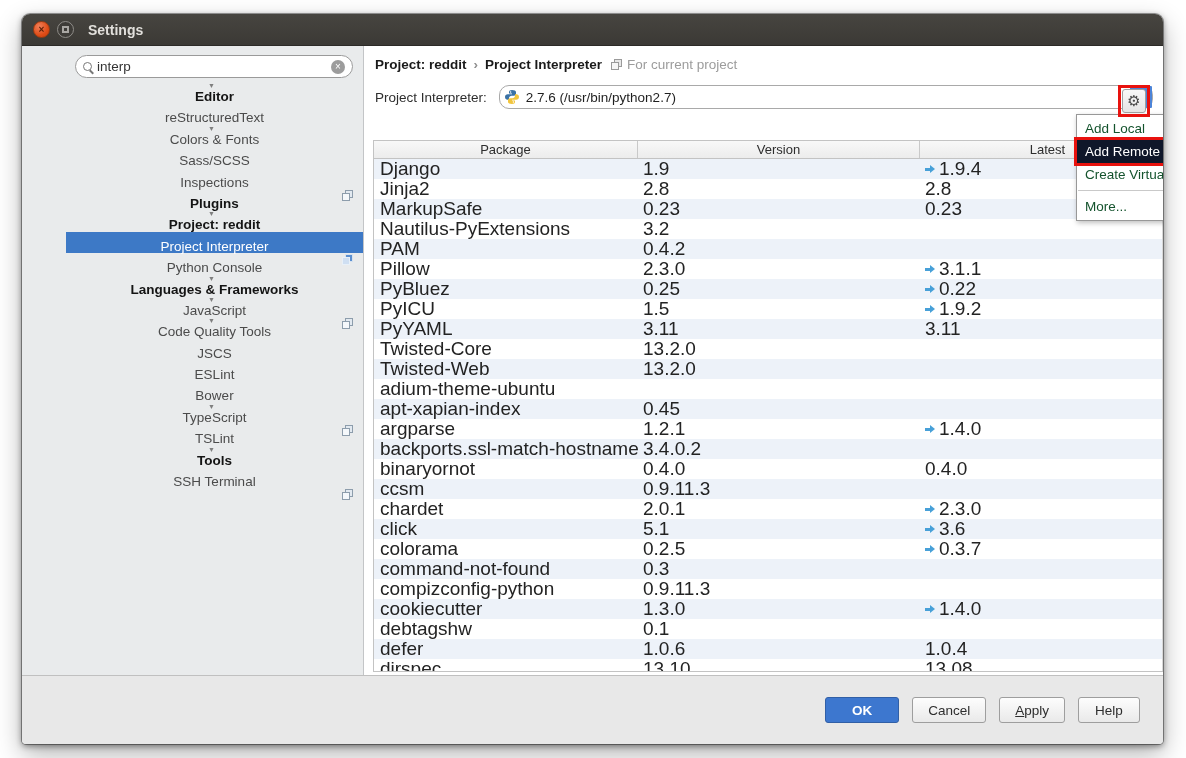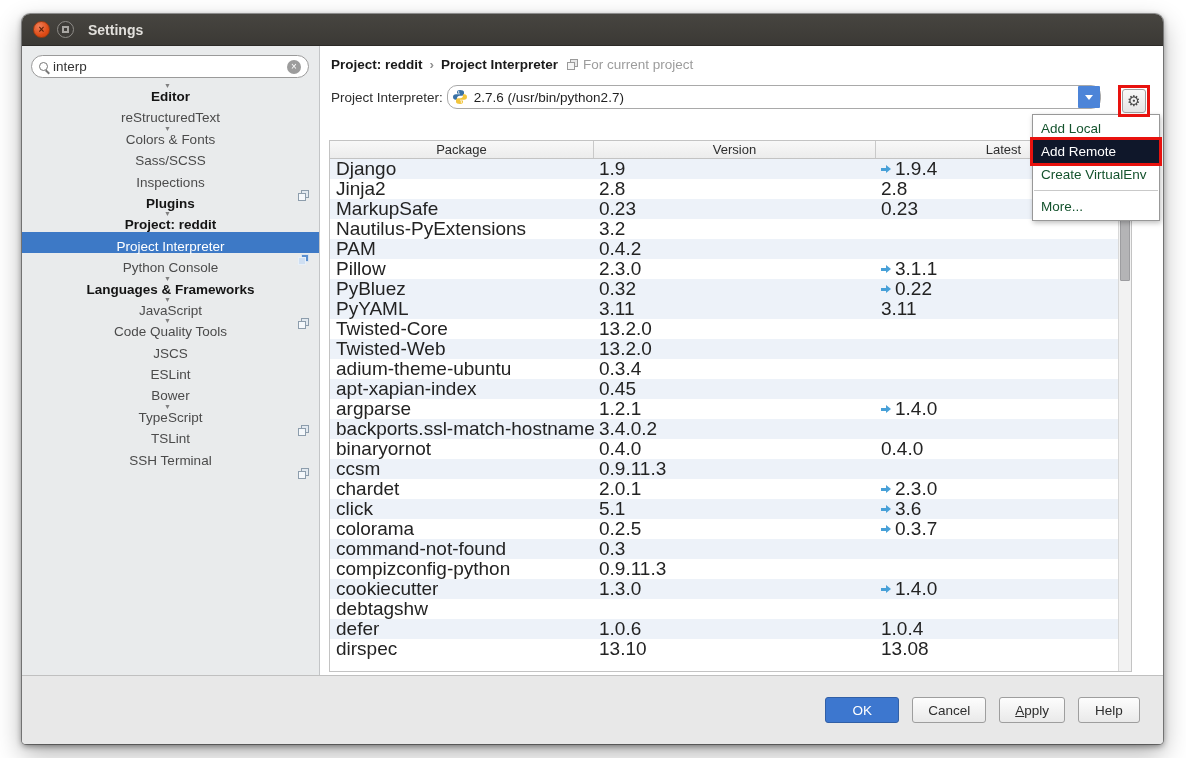--- a/index.html
+++ b/index.html
@@ -12,21 +12,21 @@
   
   .titlebar { height:32px; background:linear-gradient(#474540,#3b3935); border-bottom:1px solid #2c2a27;
     display:flex; align-items:center; padding:0 11px; }
   .tb-btn { width:17px; height:17px; border-radius:50%; flex:none; display:flex; align-items:center; justify-content:center; }
   .tb-close { background:radial-gradient(circle at 35% 30%, #f1805a, #df4b16 62%, #c54210); border:1px solid #9d3c12;
     color:#5e2008; font-size:10px; font-weight:bold; line-height:1; margin-right:7px; }
   .tb-max { background:#3e3c38; border:1px solid #8f8d89; margin-right:14px; }
   .tb-max i { display:block; width:7px; height:7px; border:2px solid #a9a7a3; }
   .tb-title { color:#e2e0dc; font-weight:bold; font-size:14px; }
 
-  .win-body { display:flex; height:629px; }
+  .win-body { display:flex; height:629px;padding-left:44px; }
 
   
   .sidebar { width:298px; background:#e9ebec; border-right:1px solid #c3c5c7; flex:none; }
   .search-box { margin:9px 10px 4px 9px; height:23px; border:1px solid #9a9a9a; border-radius:12px;
     background:#fff; display:flex; align-items:center; padding:0 7px; }
   .mag { width:10px; height:10px; position:relative; flex:none; margin-right:4px; }
   .mag::before { content:""; position:absolute; left:0; top:0; width:7px; height:7px; border:1.5px solid #777; border-radius:50%; }
   .mag::after { content:""; position:absolute; right:-1px; bottom:-1px; width:5px; height:2px; background:#777; transform:rotate(45deg); }
   .search-box input { border:none; outline:none; flex:1; font-size:13.5px; color:#333; background:transparent; font-family:inherit; min-width:0; }
   .clear-btn { width:14px; height:14px; border-radius:50%; background:#9c9c9c; color:#fff; font-size:10px; line-height:1;
@@ -50,21 +50,21 @@
 
   
   .panel { flex:1; background:#fff; position:relative; overflow:hidden; }
   .crumbs { display:flex; align-items:center; padding:11px 0 0 11px; font-size:13.5px; }
   .crumb { font-weight:bold; color:#1a1a1a; }
   .crumb-sep { color:#8f8f8f; margin:0 7px; font-weight:bold; }
   .scope { display:flex; align-items:center; color:#9c9c9c; margin-left:9px; }
   .scope .copy-icon { margin:0 5px 0 0; }
 
   .interp-row { display:flex; align-items:center; margin:13px 0 0 11px; font-size:13.5px; color:#2e2e2e; }
-  .combo { margin-left:4px; width:654px; height:24px; border:1px solid #a9a9a9; border-radius:10px; background:#fff;
+  .combo { margin-left:12px; width:654px; height:24px; border:1px solid #a9a9a9; border-radius:10px; background:#fff;
     display:flex; align-items:center; padding:0 0 0 4px; }
   .combo svg { flex:none; }
   .combo-text { font-size:13.5px; color:#1f1f1f; margin-left:6px; flex:1; white-space:nowrap; overflow:hidden; }
   .combo-btn { width:22px; height:22px; background:#4c84d8; border-radius:1px; flex:none;
     display:flex; align-items:center; justify-content:center; }
   .combo-btn i { display:block; width:0; height:0; border-left:4.5px solid transparent; border-right:4.5px solid transparent; border-top:5.5px solid #fff; }
 
   .gear-annotation { position:absolute; top:39px; right:13px; border:3px solid #e8120e; padding:1px; z-index:30; }
   .gear-btn { width:24px; height:24px; background:linear-gradient(#f8f8f8,#e5e5e5); border:1px solid #9f9f9f; border-radius:3px;
     display:flex; align-items:center; justify-content:center; font-size:15px; color:#4a4a4a; font-family:"DejaVu Sans",sans-serif; line-height:1; }
@@ -96,21 +96,21 @@
 
   .v-scroll { position:absolute; top:18px; right:0; width:13px; bottom:0; background:#f2f2f2; border-left:1px solid #d8d8d8; }
   .v-thumb { position:absolute; top:0; left:1px; width:10px; height:122px; background:#b4b4b6; border:1px solid #9d9da0; border-radius:1px; }
 
   
   .footer { height:69px; background:#e8e8e8; border-top:1px solid #c0c0c0; display:flex; align-items:center;
     justify-content:flex-end; padding-right:23px; }
   .btn { height:26px; min-width:62px; padding:0 15px; margin-left:13px; border:1px solid #9e9e9e; border-radius:3px;
     background:linear-gradient(#fdfdfd,#e9e9e9); font-size:13.5px; color:#2e2e2e; font-family:inherit;
     display:flex; align-items:center; justify-content:center; }
-  .btn.primary { background:#3d77cf; border-color:#315fa6; color:#fff; font-weight:normal; min-width:74px; }
+  .btn.primary { background:#3d77cf; border-color:#315fa6; color:#fff; font-weight:bold; min-width:74px; }
 </style>
 </head>
 <body>
 
 <div class="window">
 
   <div class="titlebar">
     <div class="tb-btn tb-close">×</div>
     <div class="tb-btn tb-max">
         <i></i>
@@ -208,20 +208,25 @@
           <div class="tree-item">
             <span class="indent" style="width: 26px;"></span>
             <span class="tree-arrow">▼</span>
             <span class="tree-label">TypeScript</span>
             <span class="copy-icon"></span>
           </div>
           <div class="tree-item">
             <span class="indent" style="width: 42px;"></span>
             <span class="tree-arrow hidden">▼</span>
             <span class="tree-label">TSLint</span>
+          </div>
+          <div class="tree-item bold">
+            <span class="indent" style="width: 10px;"></span>
+            <span class="tree-arrow">▼</span>
+            <span class="tree-label">Tools</span>
           </div>
           <div class="tree-item">
             <span class="indent" style="width: 26px;"></span>
             <span class="tree-arrow hidden">▼</span>
             <span class="tree-label">SSH Terminal</span>
             <span class="copy-icon"></span>
           </div>
         </div>
     </div>
 
@@ -305,24 +310,32 @@
             <div class="pkg-row">
               <span class="cell cell-package">Pillow</span>
               <span class="cell cell-version">2.3.0</span>
               <span class="cell cell-latest">
                 <span class="up-arrow"></span>
                 <span>3.1.1</span>
               </span>
             </div>
             <div class="pkg-row alt">
               <span class="cell cell-package">PyBluez</span>
-              <span class="cell cell-version">0.32</span>
+              <span class="cell cell-version">0.25</span>
               <span class="cell cell-latest">
                 <span class="up-arrow"></span>
                 <span>0.22</span>
+              </span>
+            </div>
+            <div class="pkg-row">
+              <span class="cell cell-package">PyICU</span>
+              <span class="cell cell-version">1.5</span>
+              <span class="cell cell-latest">
+                <span class="up-arrow"></span>
+                <span>1.9.2</span>
               </span>
             </div>
             <div class="pkg-row alt">
               <span class="cell cell-package">PyYAML</span>
               <span class="cell cell-version">3.11</span>
               <span class="cell cell-latest">
                 <span>3.11</span>
               </span>
             </div>
             <div class="pkg-row">
@@ -330,21 +343,20 @@
               <span class="cell cell-version">13.2.0</span>
               <span class="cell cell-latest"></span>
             </div>
             <div class="pkg-row alt">
               <span class="cell cell-package">Twisted-Web</span>
               <span class="cell cell-version">13.2.0</span>
               <span class="cell cell-latest"></span>
             </div>
             <div class="pkg-row">
               <span class="cell cell-package">adium-theme-ubuntu</span>
-              <span class="cell cell-version">0.3.4</span>
               <span class="cell cell-latest"></span>
             </div>
             <div class="pkg-row alt">
               <span class="cell cell-package">apt-xapian-index</span>
               <span class="cell cell-version">0.45</span>
               <span class="cell cell-latest"></span>
             </div>
             <div class="pkg-row">
               <span class="cell cell-package">argparse</span>
               <span class="cell cell-version">1.2.1</span>
@@ -407,20 +419,21 @@
             <div class="pkg-row alt">
               <span class="cell cell-package">cookiecutter</span>
               <span class="cell cell-version">1.3.0</span>
               <span class="cell cell-latest">
                 <span class="up-arrow"></span>
                 <span>1.4.0</span>
               </span>
             </div>
             <div class="pkg-row">
               <span class="cell cell-package">debtagshw</span>
+              <span class="cell cell-version">0.1</span>
               <span class="cell cell-latest"></span>
             </div>
             <div class="pkg-row alt">
               <span class="cell cell-package">defer</span>
               <span class="cell cell-version">1.0.6</span>
               <span class="cell cell-latest">
                 <span>1.0.4</span>
               </span>
             </div>
             <div class="pkg-row">

